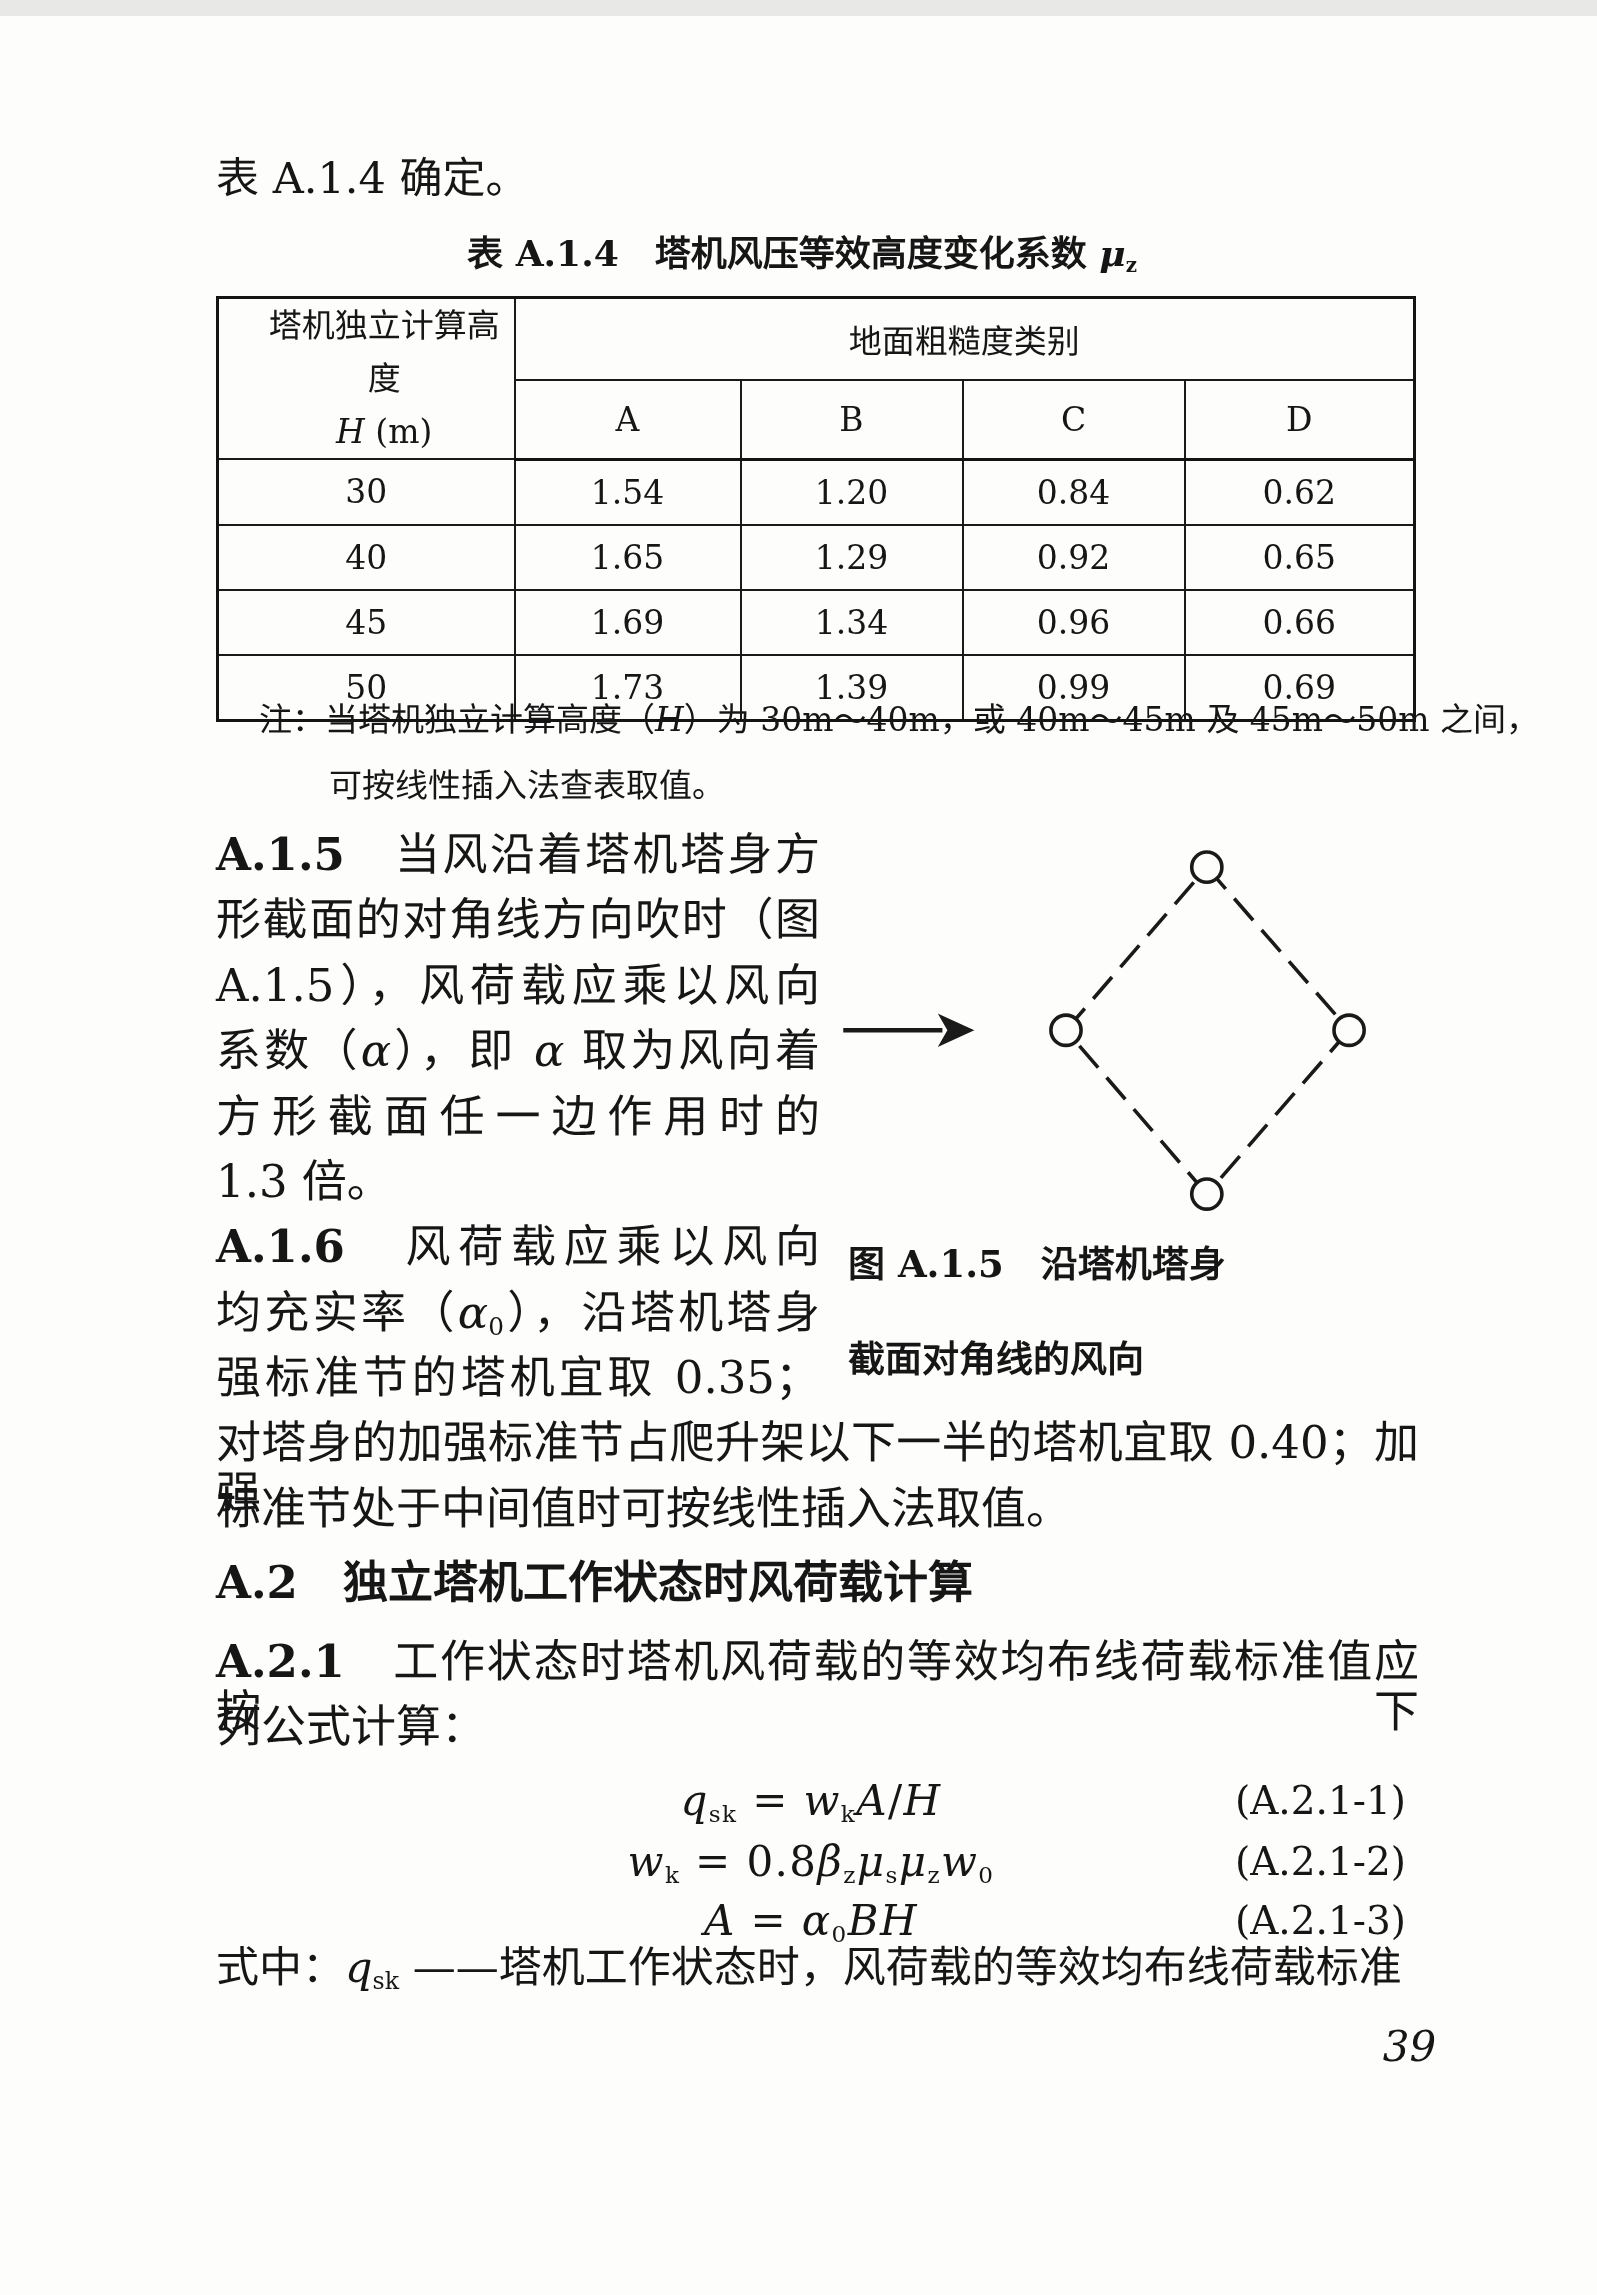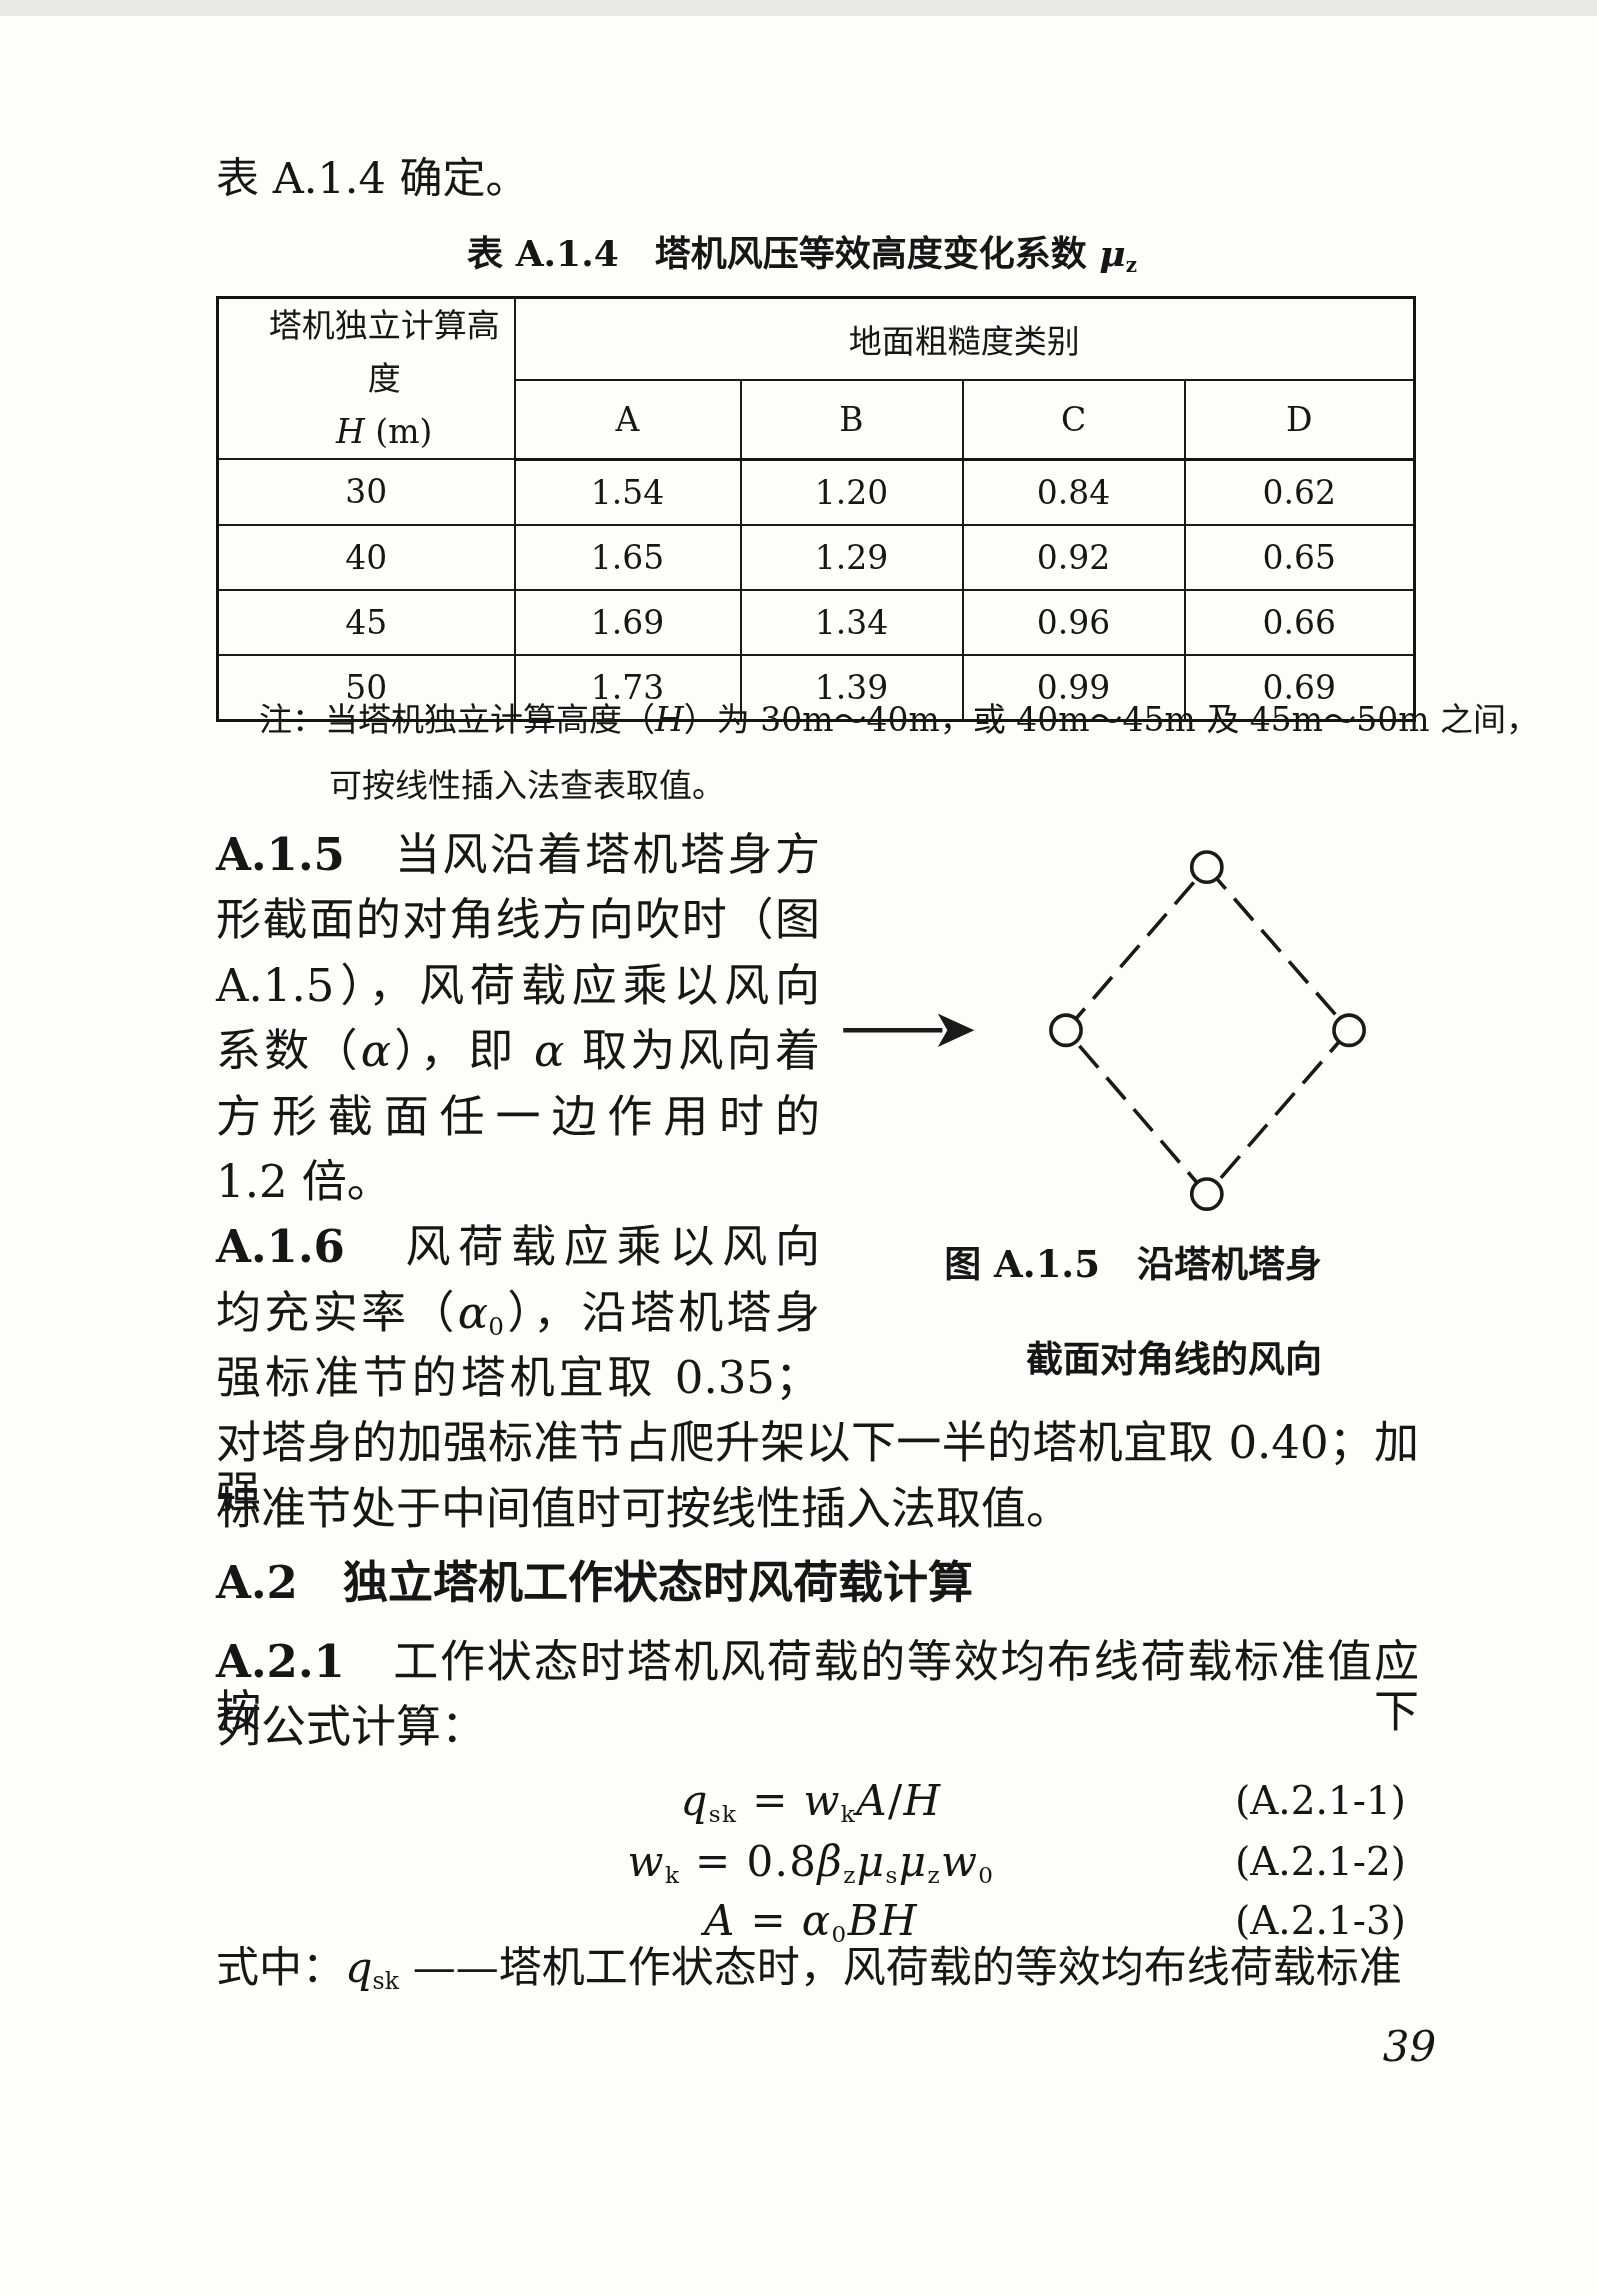--- a/index.html
+++ b/index.html
@@ -64,21 +64,21 @@
   .note1 { left: 259px; top: 681px; font-size: 33px; line-height: 46px; }
   .note2 { left: 329px; top: 747px; font-size: 33px; line-height: 46px; }
   
   .colline { left: 216px; width: 604px; font-size: 45px; line-height: 50px; }
   .fullline { left: 216px; width: 1203px; font-size: 45px; line-height: 50px; }
   
   .fig-svg { left: 826px; top: 826px; }
   .fig-cap {
     left: 848px; width: 474px;
     font-size: 37px; line-height: 45px;
-    font-weight: bold; text-align: right;
+    font-weight: bold; text-align: left;
   }
   
   .a2-heading {
     left: 216px; top: 1541px; width: 1196px;
     font-size: 45px; line-height: 52px;
     font-weight: bold; text-align: left;
   }
   
   .formula-row {
     left: 216px; width: 1190px; height: 57px;
@@ -161,21 +161,21 @@
   </table>
 
   <div class="abs note1"><span>注：当塔机独立计算高度（</span><i>H</i><span>）为 30m～40m，或 40m～45m 及 45m～50m 之间，</span></div>
   <div class="abs note2">可按线性插入法查表取值。</div>
 
   <div class="abs colline jline" style="top:814px"><strong>A.1.5</strong><span>　当风沿着塔机塔身方</span></div>
   <div class="abs colline jline" style="top:879px">形截面的对角线方向吹时（图</div>
   <div class="abs colline jline" style="top:945px">A.1.5），风荷载应乘以风向</div>
   <div class="abs colline jline" style="top:1010px"><span>系数（</span><i>α</i><span>），即 </span><i>α</i><span> 取为风向着</span></div>
   <div class="abs colline jline" style="top:1076px">方形截面任一边作用时的</div>
-  <div class="abs colline" style="top:1141px">1.2 倍。</div>
+  <div class="abs colline" style="top:1141px">1.3 倍。</div>
 
   <div class="abs colline jline" style="top:1206px"><strong>A.1.6</strong><span>　风荷载应乘以风向</span></div>
   <div class="abs colline jline" style="top:1272px"><span>均充实率（</span><i>α</i><sub>0</sub><span>），沿塔机塔身</span></div>
   <div class="abs colline jline" style="top:1337px">强标准节的塔机宜取 0.35；</div>
   <div class="abs fullline jline" style="top:1402px">对塔身的加强标准节占爬升架以下一半的塔机宜取 0.40；加强</div>
   <div class="abs fullline" style="top:1468px">标准节处于中间值时可按线性插入法取值。</div>
 
   <svg class="abs fig-svg" width="582" height="388" viewBox="0 0 810 540">
     <g stroke="#1a1a1a" fill="none">
 

